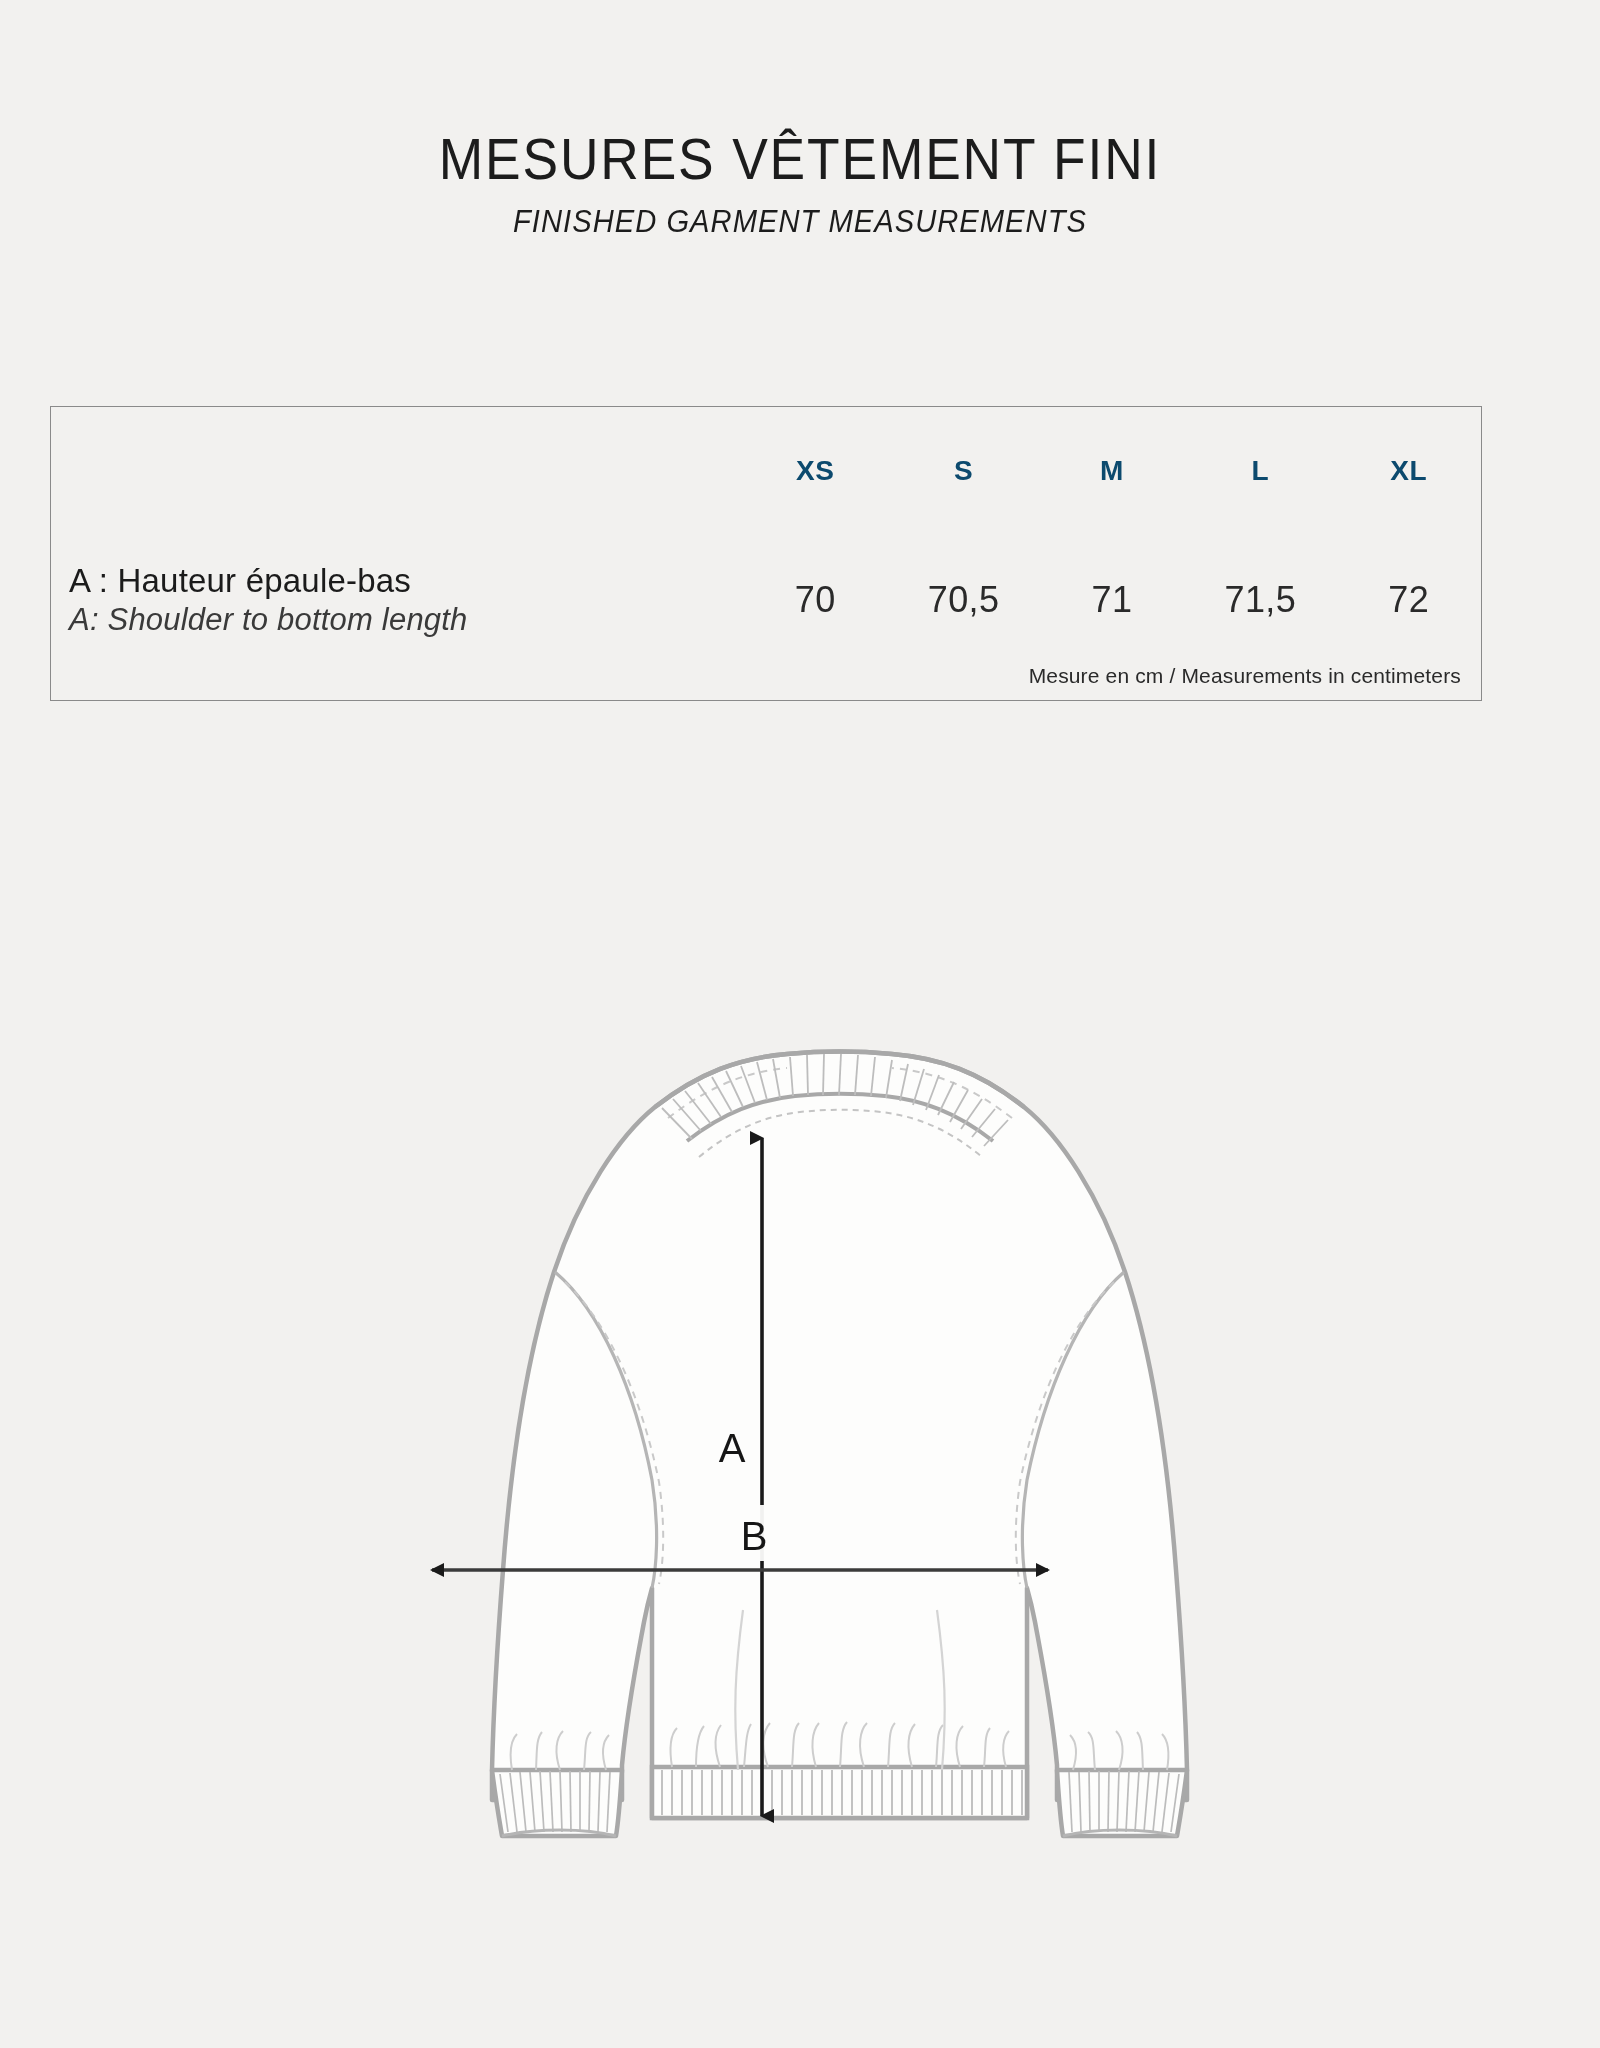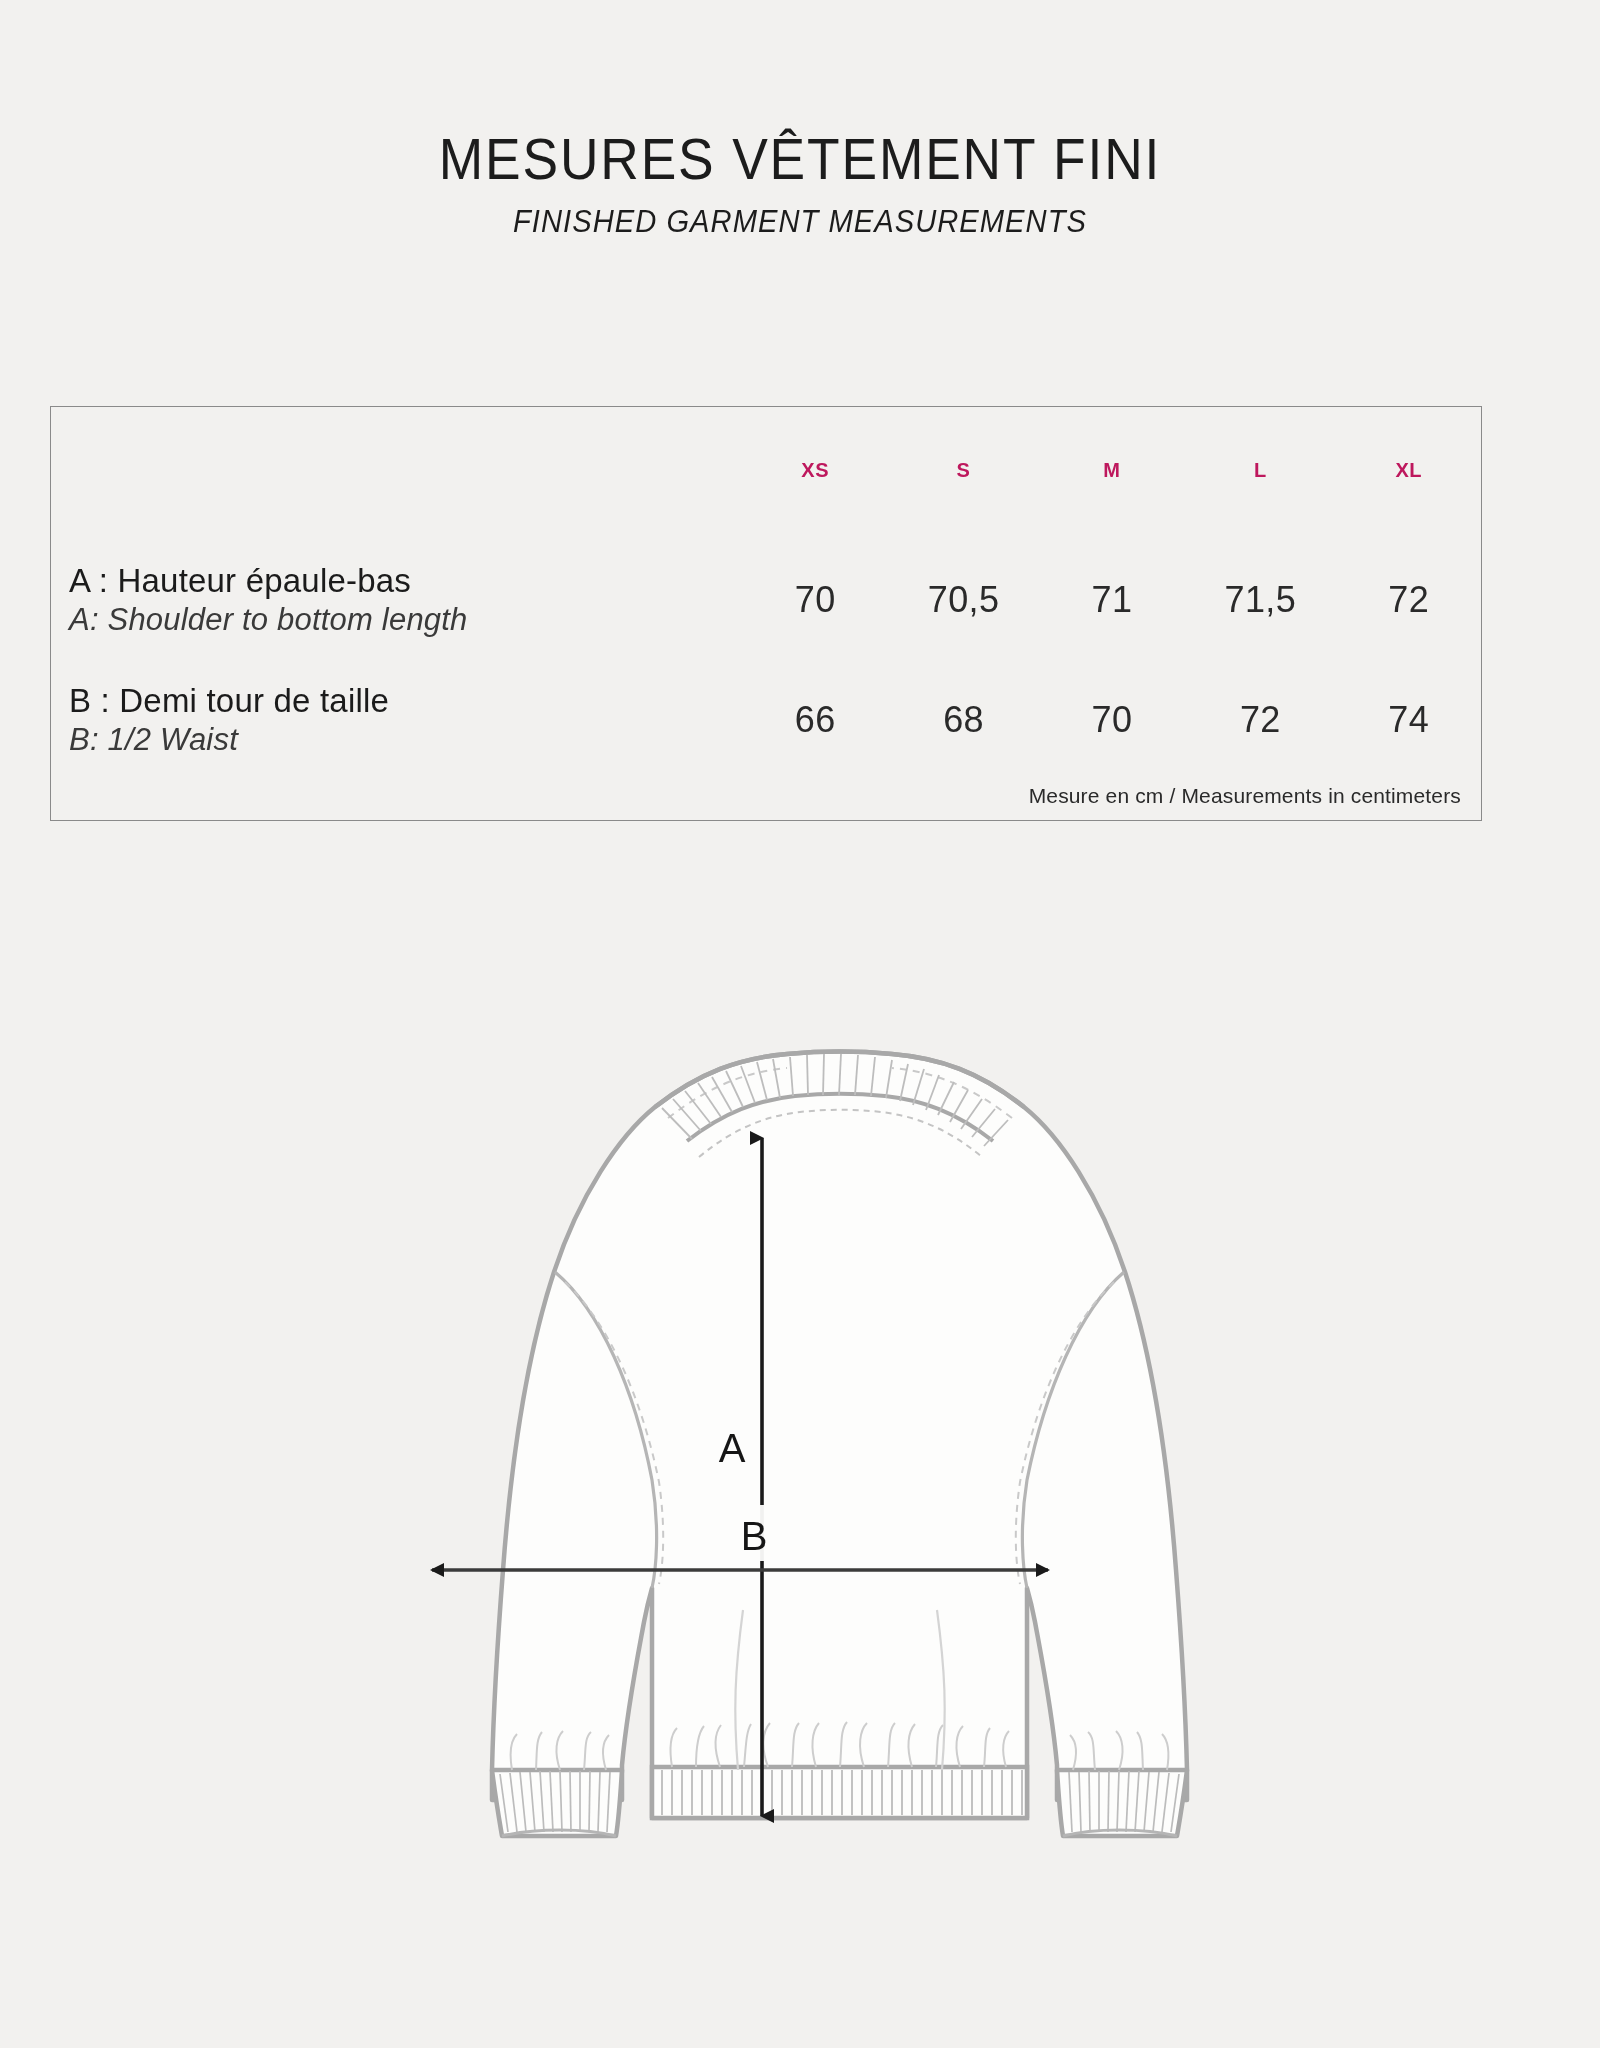--- a/index.html
+++ b/index.html
@@ -60,24 +60,24 @@
     border-collapse: collapse;
     table-layout: fixed;
   }
   table.size-table col.label-col { width: 690px; }
   table.size-table col.size-col  { width: 148.4px; }
 
   .thead-row th {
     height: 133px;
     vertical-align: middle;
     text-align: center;
-    font-size: 20px;
+    font-size: 28px;
     font-weight: bold;
     letter-spacing: 0.6px;
-    color: #be185d;
+    color: #0c4a6e;
     border: 0;
     padding: 0;
     padding-bottom: 6px;
   }
   .thead-row th.label-head { border: 0; }
 
   .row-sep td { border-top: 1.6px solid #77777a; }
 
   .data-row td {
     height: 120px;
@@ -177,31 +177,20 @@
             <div class="measure-fr">A : Hauteur épaule-bas</div>
             <div class="measure-en">A: Shoulder to bottom length</div>
           </td>
           <td class="value">70</td>
           <td class="value">70,5</td>
           <td class="value">71</td>
           <td class="value">71,5</td>
           <td class="value">72</td>
         </tr>
 
-        <tr class="data-row row-sep">
-          <td class="measure-label">
-            <div class="measure-fr">B : Demi tour de taille</div>
-            <div class="measure-en">B: 1/2 Waist</div>
-          </td>
-          <td class="value">66</td>
-          <td class="value">68</td>
-          <td class="value">70</td>
-          <td class="value">72</td>
-          <td class="value">74</td>
-        </tr>
 
         <tr class="footnote-row">
           <td colspan="6">
             <span class="footnote">Mesure en cm / Measurements in centimeters</span>
           </td>
         </tr>
       </tbody>
     </table>
   </div>
 

